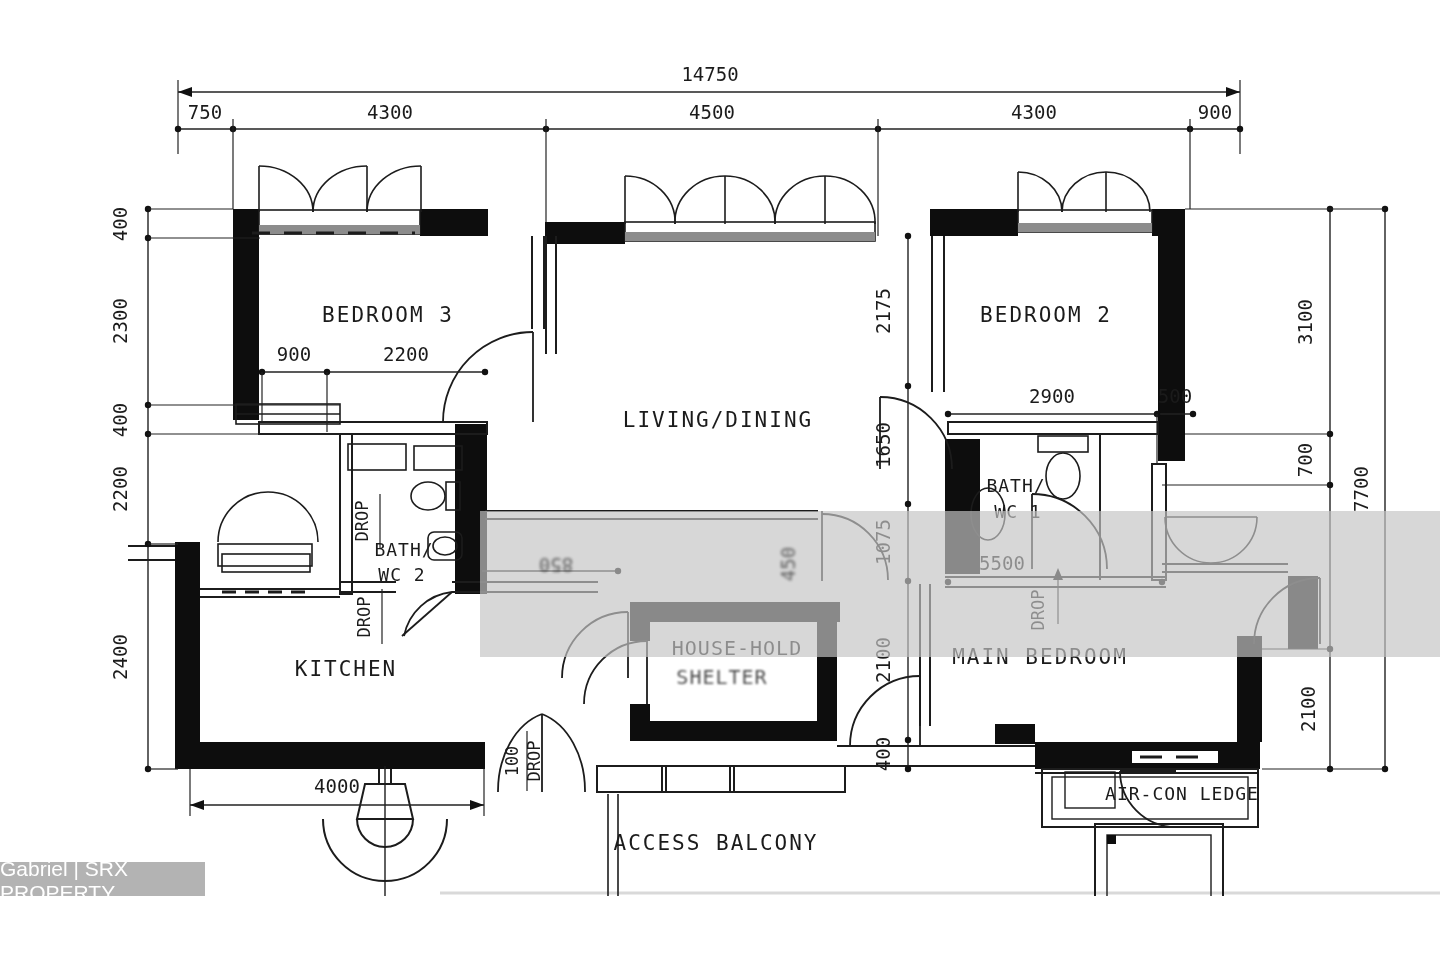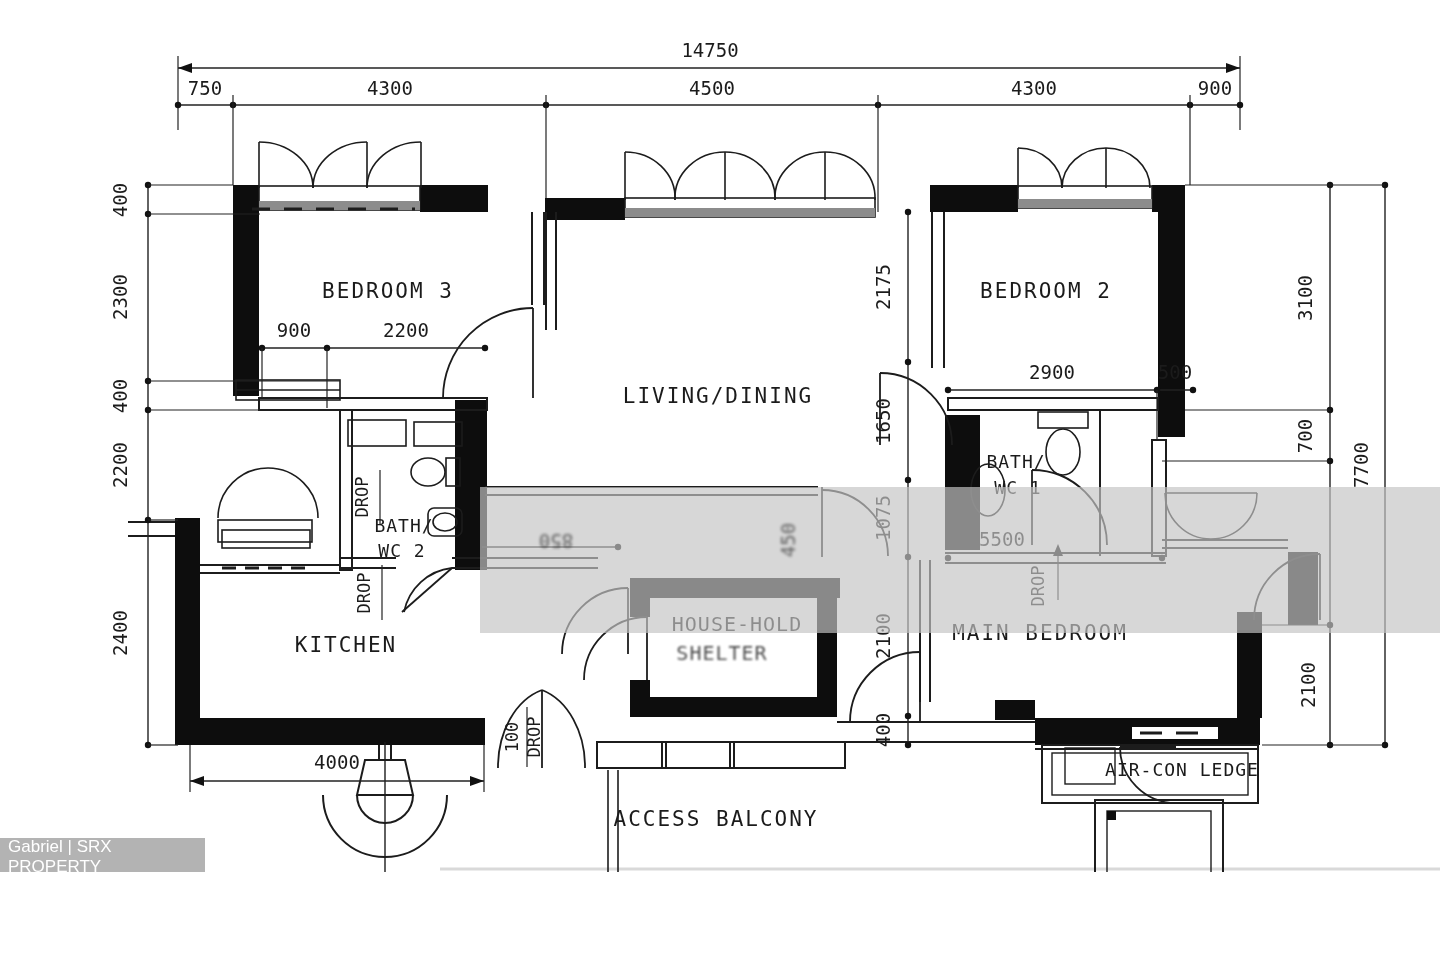--- a/index.html
+++ b/index.html
@@ -1,28 +1,28 @@
 <!DOCTYPE html>
 <html><head>
 <meta charset="utf-8">
 <style>
   html,body{margin:0;padding:0;background:#ffffff;}
   .stage{position:relative;width:1440px;height:872px;background:#ffffff;overflow:hidden;
-         font-family:"DejaVu Sans Mono", monospace;}
+         font-family:"DejaVu Sans Mono", monospace;margin-top:24px;}
   svg{position:absolute;left:0;top:0;}
   text{fill:#1b1b1b;}
   .room-lbl{font-size:21px;letter-spacing:2px;}
   .room-lbl-sm{font-size:18px;letter-spacing:1px;}
   .dim{font-size:19px;letter-spacing:0px;}
   .dim-sm{font-size:17px;}
   .blurry{filter:blur(1.1px);opacity:.8;}
   .blurry2{filter:blur(1.4px);opacity:.65;}
   .credit{position:absolute;left:0;top:838px;width:205px;height:38px;background:#b3b3b3;
-          color:#ffffff;font-family:"Liberation Sans",sans-serif;font-size:17px;
-          display:flex;align-items:center;padding-left:8px;box-sizing:border-box;}
+          color:#ffffff;font-family:"Liberation Sans",sans-serif;font-size:21px;
+          display:flex;align-items:center;box-sizing:border-box;}
 </style>
 </head>
 <body>
 
 <div class="stage">
 <svg width="1440" height="978" viewBox="0 0 1440 978">
 
   <g fill="#0d0d0d" stroke="none">
     <rect x="233" y="185" width="26" height="211"></rect>
     <rect x="420" y="185" width="68" height="27"></rect>

